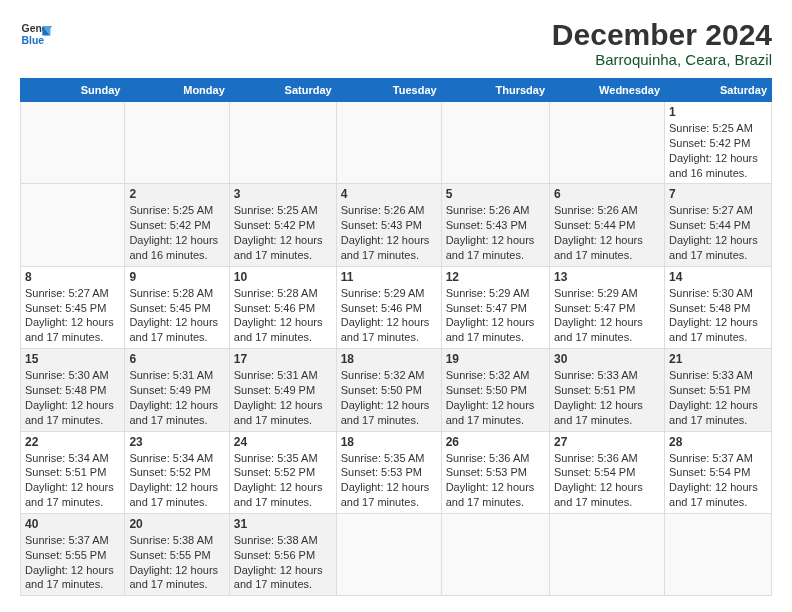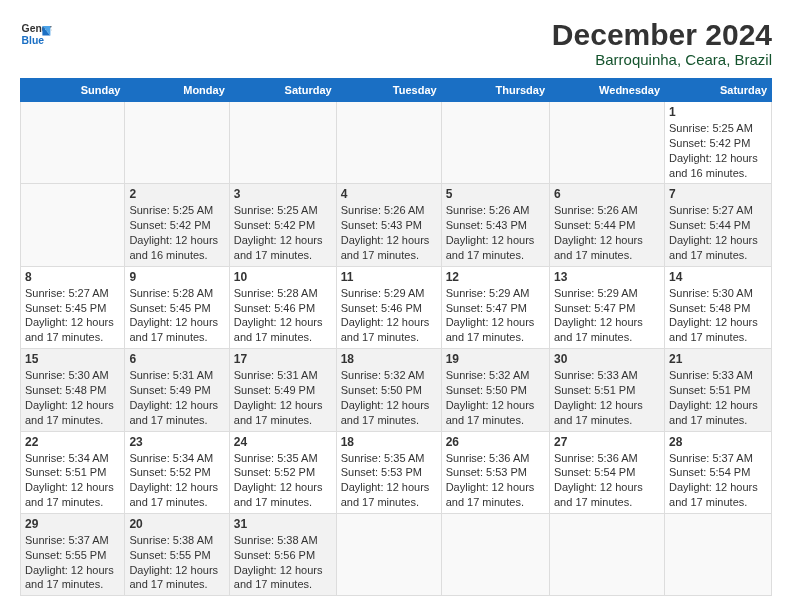--- a/index.html
+++ b/index.html
@@ -247,21 +247,21 @@
             <span class="day-num">27</span>
             <div class="day-info">Sunrise: 5:36 AM<br>Sunset: 5:54 PM<br>Daylight: 12 hours and 17 minutes.</div>
           </td>
           <td>
             <span class="day-num">28</span>
             <div class="day-info">Sunrise: 5:37 AM<br>Sunset: 5:54 PM<br>Daylight: 12 hours and 17 minutes.</div>
           </td>
         </tr>
         <tr>
           <td>
-            <span class="day-num">29</span>
+            <span class="day-num">40</span>
             <div class="day-info">Sunrise: 5:37 AM<br>Sunset: 5:55 PM<br>Daylight: 12 hours and 17 minutes.</div>
           </td>
           <td>
             <span class="day-num">20</span>
             <div class="day-info">Sunrise: 5:38 AM<br>Sunset: 5:55 PM<br>Daylight: 12 hours and 17 minutes.</div>
           </td>
           <td>
             <span class="day-num">31</span>
             <div class="day-info">Sunrise: 5:38 AM<br>Sunset: 5:56 PM<br>Daylight: 12 hours and 17 minutes.</div>
           </td>

